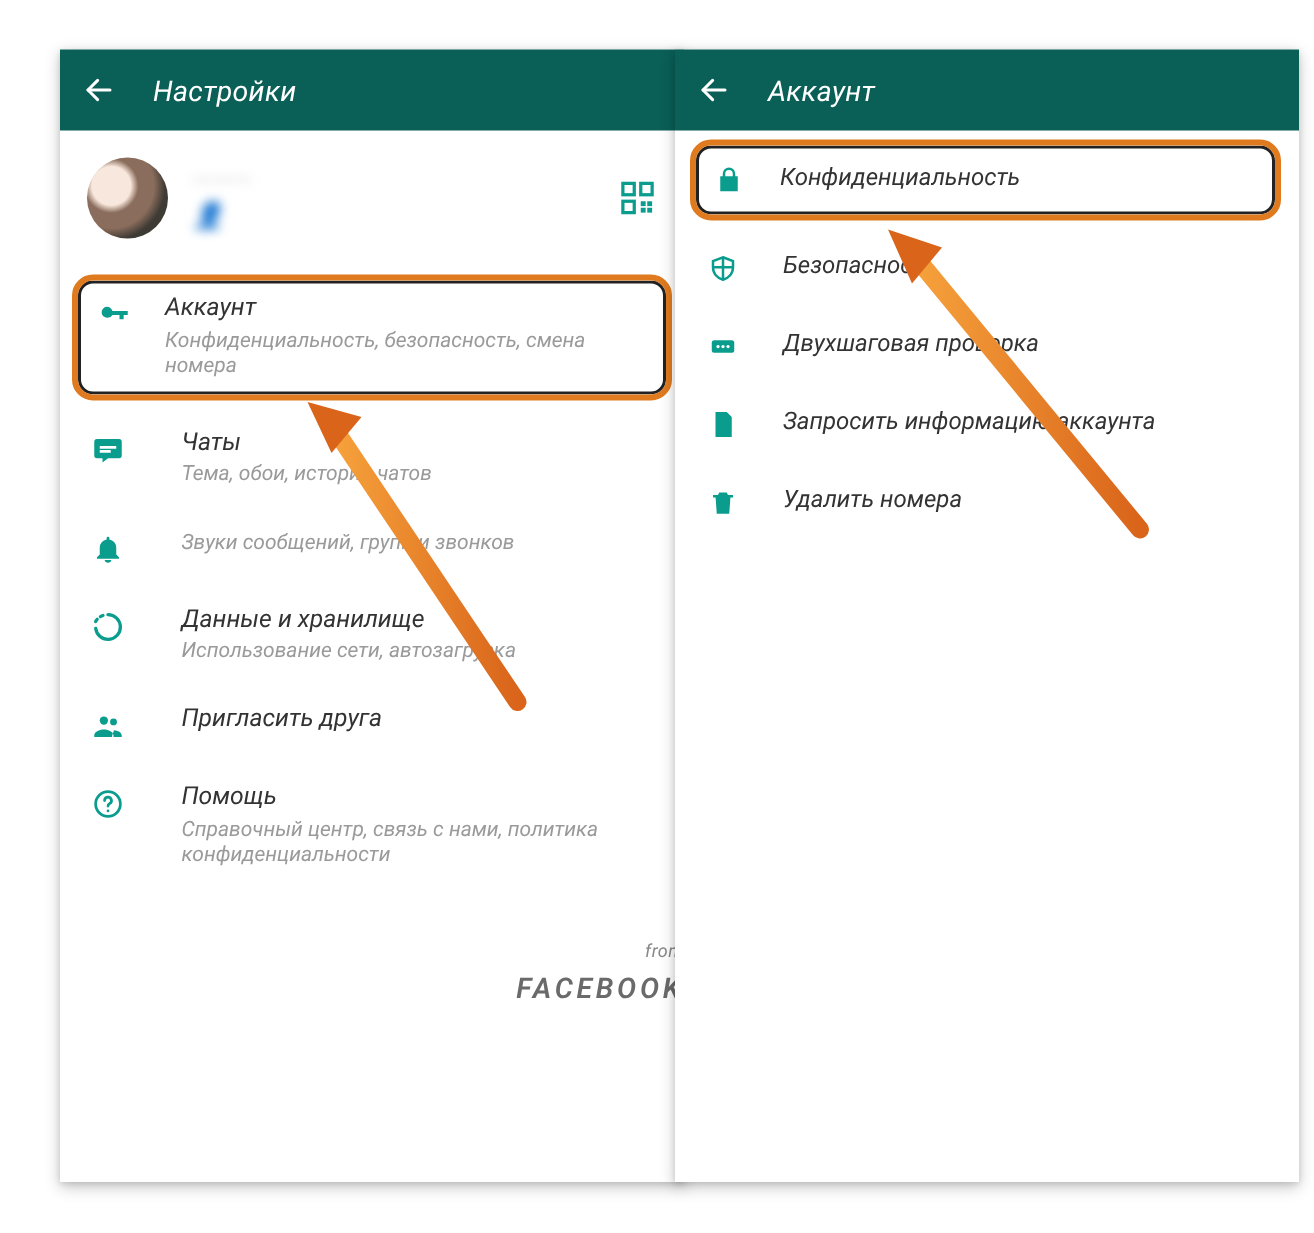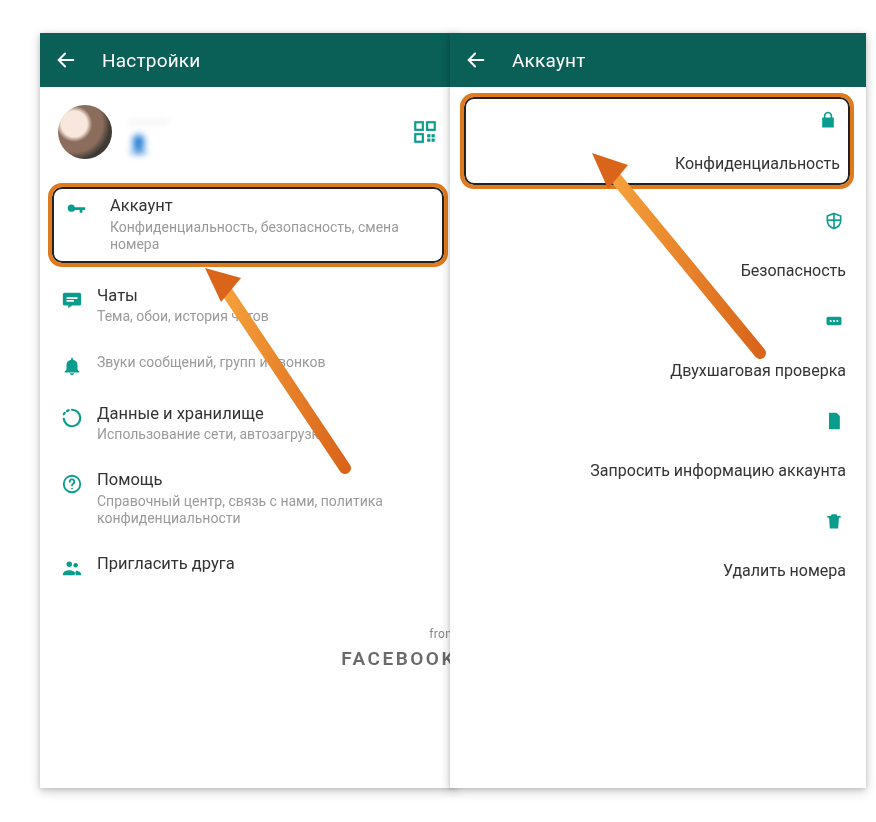--- a/index.html
+++ b/index.html
@@ -3,20 +3,21 @@
   <meta charset="utf-8">
   <style>
     * { margin:0; padding:0; box-sizing:border-box; font-family: -apple-system, BlinkMacSystemFont, "Segoe UI", Roboto, Arial, sans-serif;}
     body { background:#fff; width:876px; height:822px; position:relative; }
     .phone {
       position:absolute;
       width:416px;
       height:755px;
       background:#fff;
       box-shadow:0 3px 10px rgba(0,0,0,0.22), 0 1px 4px rgba(0,0,0,0.12);
+      font-style:italic;
     }
     .phone.left  { left:40px;  top:33px; }
     .phone.right { left:450px; top:33px; }
 
     .appbar {
       background:#0a5f57;
       color:#fff;
       height:54px;
       display:flex;
       align-items:center;
@@ -41,35 +42,35 @@
     .profile .name-area { flex:1; filter:blur(3.5px); }
     .profile .name { color:#bdbdbd; font-size:18px; font-weight:500; }
     .profile .sub { font-size:17px; color:#888; margin-top:2px; }
     .qr { width:26px; height:26px; color:#0a9d8e; flex:none;}
 
     
     .item {
       display:flex;
       align-items:flex-start;
       padding:13px 20px 13px 20px;
-      gap:13px;
+      gap:37px;
       cursor:pointer;
       position:relative;
     }
     .item .icon {
       width:24px; height:24px; color:#0a9d8e;
       flex:none;
       margin-top:2px;
       display:flex;align-items:center;justify-content:center;
     }
     .item .texts { flex:1; min-width:0;}
     .item .label { font-size:16.5px; color:#333; line-height:1.25;}
     .item .desc  { font-size:14px; color:#9a9a9a; margin-top:2px; line-height:1.25;}
     .right .item .label { font-size:16px; }
-    .right .item { padding:14px 20px; align-items:flex-end; gap:28px;flex-direction:column;}
+    .right .item { padding:14px 20px; align-items:flex-start; gap:28px;}
     .right .item .icon { margin-top:0; }
     
     .highlight {
       border:4px solid #e07a1f;
       border-radius:14px;
       margin:6px 8px;
       padding:9px 12px 9px 12px;
       box-shadow:inset 0 0 0 2px #222;
     }
     .highlight.item { gap:22px;}
@@ -171,42 +172,42 @@
       </svg>
     </span>
     <div class="texts">
       <div class="label">Данные и хранилище</div>
       <div class="desc">Использование сети, автозагрузка</div>
     </div>
   </div>
 
   <div class="item">
     <span class="icon">
+      <svg viewBox="0 0 24 24" width="22" height="22" fill="#0a9d8e">
+        <circle cx="9" cy="8" r="3"></circle>
+          <circle cx="16" cy="9" r="2.5"></circle>
+        <path d="M2 19c0-2.8 3.5-4.5 7-4.5s7 1.7 7 4.5v1H2zM15 19v1h7v-1c0-2.3-2.8-3.7-5.7-3.9"></path>
+      </svg>
+    </span>
+    <div class="texts">
+      <div class="label">Пригласить друга</div>
+    </div>
+  </div>
+
+  <div class="item">
+    <span class="icon">
       <svg viewBox="0 0 24 24" width="22" height="22" fill="none" stroke="#0a9d8e" stroke-width="2">
         <circle cx="12" cy="12" r="9"></circle>
         <path d="M9.5 9.5a2.5 2.5 0 1 1 3.5 2.3c-.9.4-1 .9-1 1.7" stroke-linecap="round"></path>
         <circle cx="12" cy="17" r="1" fill="#0a9d8e" stroke="none"></circle>
       </svg>
     </span>
     <div class="texts">
       <div class="label">Помощь</div>
       <div class="desc">Справочный центр, связь с нами, политика конфиденциальности</div>
-    </div>
-  </div>
-
-  <div class="item">
-    <span class="icon">
-      <svg viewBox="0 0 24 24" width="22" height="22" fill="#0a9d8e">
-        <circle cx="9" cy="8" r="3"></circle>
-          <circle cx="16" cy="9" r="2.5"></circle>
-        <path d="M2 19c0-2.8 3.5-4.5 7-4.5s7 1.7 7 4.5v1H2zM15 19v1h7v-1c0-2.3-2.8-3.7-5.7-3.9"></path>
-      </svg>
-    </span>
-    <div class="texts">
-      <div class="label">Пригласить друга</div>
     </div>
   </div>
 
   <div class="footer">
     <div>from</div>
     <div class="brand">FACEBOOK</div>
   </div>
 
   <svg class="arrow" style="left:155px; top:225px;" width="170" height="230">
     <defs>

